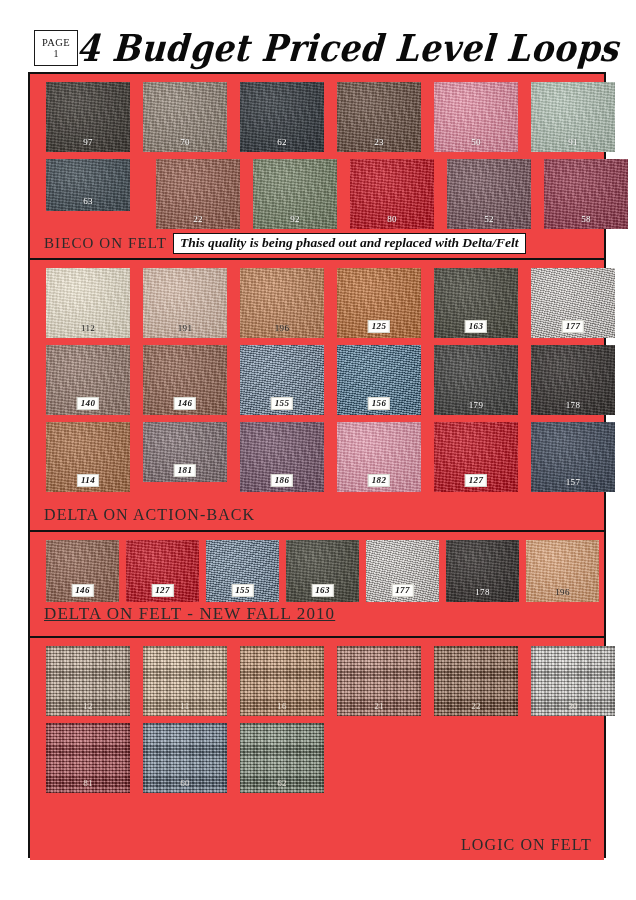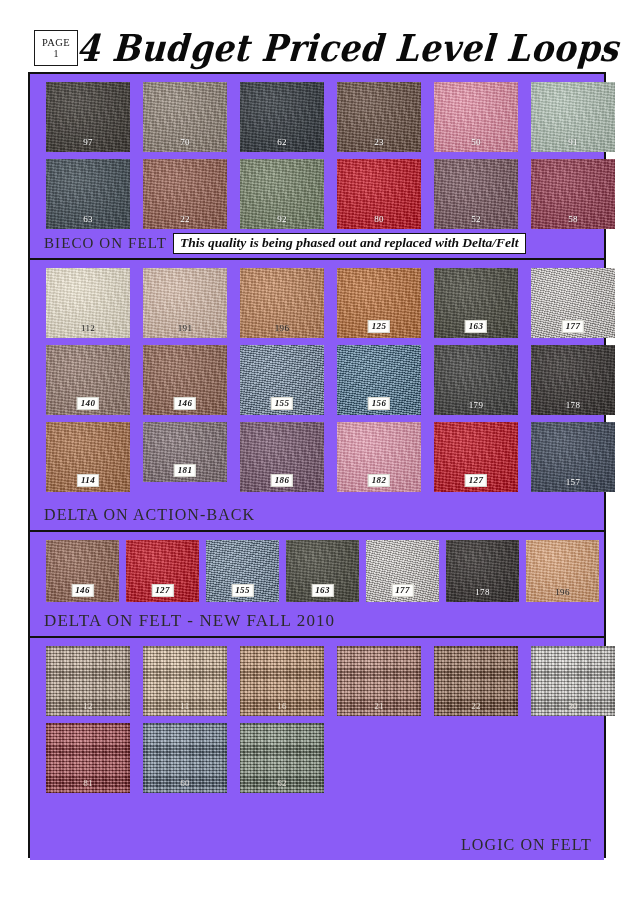--- a/index.html
+++ b/index.html
@@ -84,21 +84,21 @@
     background: #ffffff;
   }
 
   
   .section {
     position: absolute;
     left: 0;
     width: 100%;
     box-sizing: border-box;
     border-bottom: 2.2px solid #111111;
-    background: #8b5cf6;
+    background: #ef4444;
   }
   .section.last { border-bottom: none; }
 
   .rows {
     padding: 8px 0 0 0;
   }
   .row {
     display: flex;
     justify-content: flex-start;
     padding-left: 16px;
@@ -214,21 +214,21 @@
             <div class="swatch" style="width: 84px; height: 70px; margin-right: 13px;">
               <div class="tex" style="background: repeating-linear-gradient(7deg, rgba(255, 255, 255, 0.2) 0px, rgba(255, 255, 255, 0.2) 1.3px, rgba(0, 0, 0, 0.075) 1.3px, rgba(0, 0, 0, 0.075) 2.9px), repeating-linear-gradient(94deg, rgba(255, 255, 255, 0.14) 0px, rgba(255, 255, 255, 0.14) 1.6px, rgba(0, 0, 0, 0.06) 1.6px, rgba(0, 0, 0, 0.06) 3.4px), radial-gradient(at 35% 28%, rgba(255, 255, 255, 0.13), rgba(0, 0, 0, 0.12) 85%), linear-gradient(rgb(227, 134, 159), rgb(227, 134, 159));"></div>
               <div class="num plain">50</div>
             </div>
             <div class="swatch" style="width: 84px; height: 70px; margin-right: 13px;">
               <div class="tex" style="background: repeating-linear-gradient(7deg, rgba(255, 255, 255, 0.2) 0px, rgba(255, 255, 255, 0.2) 1.3px, rgba(0, 0, 0, 0.075) 1.3px, rgba(0, 0, 0, 0.075) 2.9px), repeating-linear-gradient(94deg, rgba(255, 255, 255, 0.14) 0px, rgba(255, 255, 255, 0.14) 1.6px, rgba(0, 0, 0, 0.06) 1.6px, rgba(0, 0, 0, 0.06) 3.4px), radial-gradient(at 35% 28%, rgba(255, 255, 255, 0.13), rgba(0, 0, 0, 0.12) 85%), linear-gradient(rgb(174, 192, 178), rgb(174, 192, 178));"></div>
               <div class="num plain">91</div>
             </div>
           </div>
           <div class="row">
-            <div class="swatch" style="width: 84px; height: 70px; margin-right: 13px;">
+            <div class="swatch" style="width: 84px; height: 52px; margin-right: 26px;">
               <div class="tex" style="background: repeating-linear-gradient(7deg, rgba(255, 255, 255, 0.086) 0px, rgba(255, 255, 255, 0.086) 1.3px, rgba(0, 0, 0, 0.16) 1.3px, rgba(0, 0, 0, 0.16) 2.9px), repeating-linear-gradient(94deg, rgba(255, 255, 255, 0.06) 0px, rgba(255, 255, 255, 0.06) 1.6px, rgba(0, 0, 0, 0.13) 1.6px, rgba(0, 0, 0, 0.13) 3.4px), radial-gradient(at 35% 28%, rgba(255, 255, 255, 0.13), rgba(0, 0, 0, 0.12) 85%), linear-gradient(rgb(77, 90, 99), rgb(77, 90, 99));"></div>
               <div class="num plain">63</div>
             </div>
             <div class="swatch" style="width: 84px; height: 70px; margin-right: 13px;">
               <div class="tex" style="background: repeating-linear-gradient(7deg, rgba(255, 255, 255, 0.14) 0px, rgba(255, 255, 255, 0.14) 1.3px, rgba(0, 0, 0, 0.13) 1.3px, rgba(0, 0, 0, 0.13) 2.9px), repeating-linear-gradient(94deg, rgba(255, 255, 255, 0.1) 0px, rgba(255, 255, 255, 0.1) 1.6px, rgba(0, 0, 0, 0.11) 1.6px, rgba(0, 0, 0, 0.11) 3.4px), radial-gradient(at 35% 28%, rgba(255, 255, 255, 0.13), rgba(0, 0, 0, 0.12) 85%), linear-gradient(rgb(158, 99, 82), rgb(158, 99, 82));"></div>
               <div class="num plain">22</div>
             </div>
             <div class="swatch" style="width: 84px; height: 70px; margin-right: 13px;">
               <div class="tex" style="background: repeating-linear-gradient(7deg, rgba(255, 255, 255, 0.14) 0px, rgba(255, 255, 255, 0.14) 1.3px, rgba(0, 0, 0, 0.13) 1.3px, rgba(0, 0, 0, 0.13) 2.9px), repeating-linear-gradient(94deg, rgba(255, 255, 255, 0.1) 0px, rgba(255, 255, 255, 0.1) 1.6px, rgba(0, 0, 0, 0.11) 1.6px, rgba(0, 0, 0, 0.11) 3.4px), radial-gradient(at 35% 28%, rgba(255, 255, 255, 0.13), rgba(0, 0, 0, 0.12) 85%), linear-gradient(rgb(124, 138, 109), rgb(124, 138, 109));"></div>
               <div class="num plain">92</div>
@@ -363,21 +363,21 @@
             <div class="swatch" style="width: 73px; height: 62px; margin-right: 7px;">
               <div class="tex" style="background: repeating-linear-gradient(7deg, rgba(255, 255, 255, 0.086) 0px, rgba(255, 255, 255, 0.086) 1.3px, rgba(0, 0, 0, 0.16) 1.3px, rgba(0, 0, 0, 0.16) 2.9px), repeating-linear-gradient(94deg, rgba(255, 255, 255, 0.06) 0px, rgba(255, 255, 255, 0.06) 1.6px, rgba(0, 0, 0, 0.13) 1.6px, rgba(0, 0, 0, 0.13) 3.4px), radial-gradient(at 35% 28%, rgba(255, 255, 255, 0.13), rgba(0, 0, 0, 0.12) 85%), linear-gradient(rgb(63, 58, 56), rgb(63, 58, 56));"></div>
               <div class="num plain">178</div>
             </div>
             <div class="swatch" style="width: 73px; height: 62px; margin-right: 7px;">
               <div class="tex" style="background: repeating-linear-gradient(7deg, rgba(255, 255, 255, 0.2) 0px, rgba(255, 255, 255, 0.2) 1.3px, rgba(0, 0, 0, 0.075) 1.3px, rgba(0, 0, 0, 0.075) 2.9px), repeating-linear-gradient(94deg, rgba(255, 255, 255, 0.14) 0px, rgba(255, 255, 255, 0.14) 1.6px, rgba(0, 0, 0, 0.06) 1.6px, rgba(0, 0, 0, 0.06) 3.4px), radial-gradient(at 35% 28%, rgba(255, 255, 255, 0.13), rgba(0, 0, 0, 0.12) 85%), linear-gradient(rgb(215, 154, 108), rgb(215, 154, 108));"></div>
               <div class="num dark">196</div>
             </div>
           </div>
         </div>
-        <div class="caption" style="font-size: 17px; position: absolute; left: 0px; right: 0px; bottom: 2px;">
+        <div class="caption" style="font-size: 17px; position: absolute; left: 0px; right: 0px; bottom: 9px; text-decoration: underline;">
           <span class="cap-text">DELTA ON FELT  -  NEW    FALL 2010</span>
         </div>
       </div>
       <div class="section last" style="top: 564px; height: 222px;">
         <div class="rows">
           <div class="row">
             <div class="swatch" style="width: 84px; height: 70px; margin-right: 13px;">
               <div class="tex" style="background: repeating-linear-gradient(0deg, rgba(0, 0, 0, 0.3) 0px, rgba(0, 0, 0, 0.3) 1.4px, rgba(255, 255, 255, 0.22) 1.4px, rgba(255, 255, 255, 0.22) 3.1px), repeating-linear-gradient(90deg, rgba(0, 0, 0, 0.26) 0px, rgba(0, 0, 0, 0.26) 1.5px, rgba(255, 255, 255, 0.2) 1.5px, rgba(255, 255, 255, 0.2) 3.3px), repeating-linear-gradient(45deg, rgba(255, 255, 255, 0.1) 0px, rgba(255, 255, 255, 0.1) 2px, rgba(0, 0, 0, 0.08) 2px, rgba(0, 0, 0, 0.08) 4px), radial-gradient(at 35% 28%, rgba(255, 255, 255, 0.13), rgba(0, 0, 0, 0.12) 85%), linear-gradient(rgb(192, 164, 139), rgb(192, 164, 139));"></div>
               <div class="num faint">12</div>
             </div>

